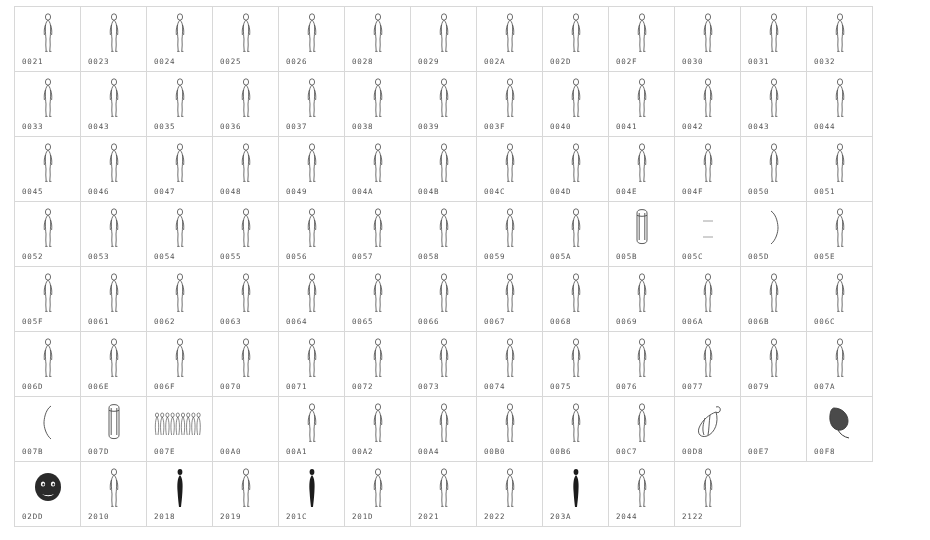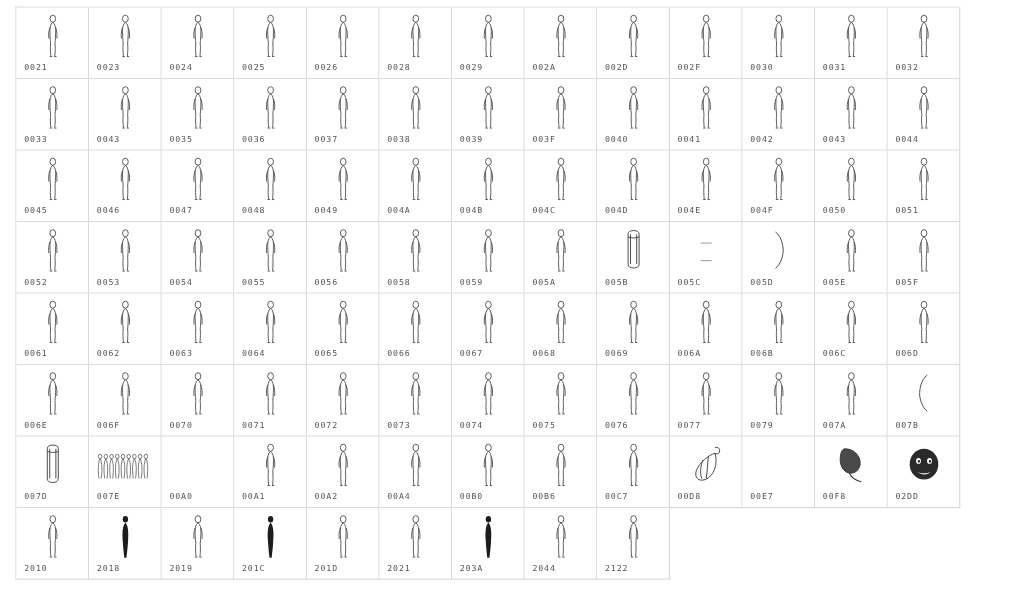--- a/index.html
+++ b/index.html
@@ -862,20 +862,38 @@
       <path d="M13 9.2 C15.2 11 15.8 14 15.6 18 C15.5 22 15.4 25 15 28"></path>
       <path d="M10.4 14 C9.2 17 9 21 9.4 24"></path>
       <path d="M15.6 14 C16.8 17 17 21 16.6 24"></path>
       <path d="M11 28 C10.6 32 10.8 36 11.2 40"></path>
       <path d="M15 28 C15.4 32 15.2 36 14.8 40"></path>
       <path d="M10.2 40.4 L12.6 40.4"></path>
       <path d="M14.2 40.4 L16.4 40.4"></path>
     </g>
   </svg>
       </div>
+      <div class="code">0057</div>
+    </div>
+    <div class="cell">
+      <div class="glyph">
+        <svg class="fig" width="26" height="42" viewBox="0 0 26 42">
+    <g stroke="#4a4a4a" stroke-width="0.8" fill="none">
+      <ellipse cx="13" cy="6" rx="2.6" ry="3.2"></ellipse>
+      <path d="M13 9.2 C10.8 11 10.2 14 10.4 18 C10.5 22 10.6 25 11 28"></path>
+      <path d="M13 9.2 C15.2 11 15.8 14 15.6 18 C15.5 22 15.4 25 15 28"></path>
+      <path d="M10.4 14 C9.2 17 9 21 9.4 24"></path>
+      <path d="M15.6 14 C16.8 17 17 21 16.6 24"></path>
+      <path d="M11 28 C10.6 32 10.8 36 11.2 40"></path>
+      <path d="M15 28 C15.4 32 15.2 36 14.8 40"></path>
+      <path d="M10.2 40.4 L12.6 40.4"></path>
+      <path d="M14.2 40.4 L16.4 40.4"></path>
+    </g>
+  </svg>
+      </div>
       <div class="code">0058</div>
     </div>
     <div class="cell">
       <div class="glyph">
         <svg class="fig" width="26" height="42" viewBox="0 0 26 42">
     <g stroke="#4a4a4a" stroke-width="0.8" fill="none">
       <ellipse cx="13" cy="6" rx="2.6" ry="3.2"></ellipse>
       <path d="M13 9.2 C10.8 11 10.2 14 10.4 18 C10.5 22 10.6 25 11 28"></path>
       <path d="M13 9.2 C15.2 11 15.8 14 15.6 18 C15.5 22 15.4 25 15 28"></path>
       <path d="M10.4 14 C9.2 17 9 21 9.4 24"></path>
@@ -1737,20 +1755,38 @@
       <path d="M10.2 40.4 L12.6 40.4"></path>
       <path d="M14.2 40.4 L16.4 40.4"></path>
     </g>
   </svg>
       </div>
       <div class="code">2021</div>
     </div>
     <div class="cell">
       <div class="glyph">
         <svg class="fig" width="26" height="42" viewBox="0 0 26 42">
+    <g stroke="#4a4a4a" stroke-width="0.8" fill="none">
+      <ellipse cx="13" cy="6" rx="2.6" ry="3.2"></ellipse>
+      <path d="M13 9.2 C10.8 11 10.2 14 10.4 18 C10.5 22 10.6 25 11 28"></path>
+      <path d="M13 9.2 C15.2 11 15.8 14 15.6 18 C15.5 22 15.4 25 15 28"></path>
+      <path d="M10.4 14 C9.2 17 9 21 9.4 24"></path>
+      <path d="M15.6 14 C16.8 17 17 21 16.6 24"></path>
+      <path d="M11 28 C10.6 32 10.8 36 11.2 40"></path>
+      <path d="M15 28 C15.4 32 15.2 36 14.8 40"></path>
+      <path d="M10.2 40.4 L12.6 40.4"></path>
+      <path d="M14.2 40.4 L16.4 40.4"></path>
+    </g>
+  </svg>
+      </div>
+      <div class="code">2022</div>
+    </div>
+    <div class="cell">
+      <div class="glyph">
+        <svg class="fig" width="26" height="42" viewBox="0 0 26 42">
     <g fill="#1c1c1c">
       <ellipse cx="13" cy="6" rx="2.4" ry="3"></ellipse>
       <path d="M13 9 C10.4 12 10 18 10.6 26 C11 33 11.6 37 12 41 L14 41 C14.4 37 15 33 15.4 26 C16 18 15.6 12 13 9 Z"></path>
     </g>
   </svg>
       </div>
       <div class="code">203A</div>
     </div>
     <div class="cell">
       <div class="glyph">

